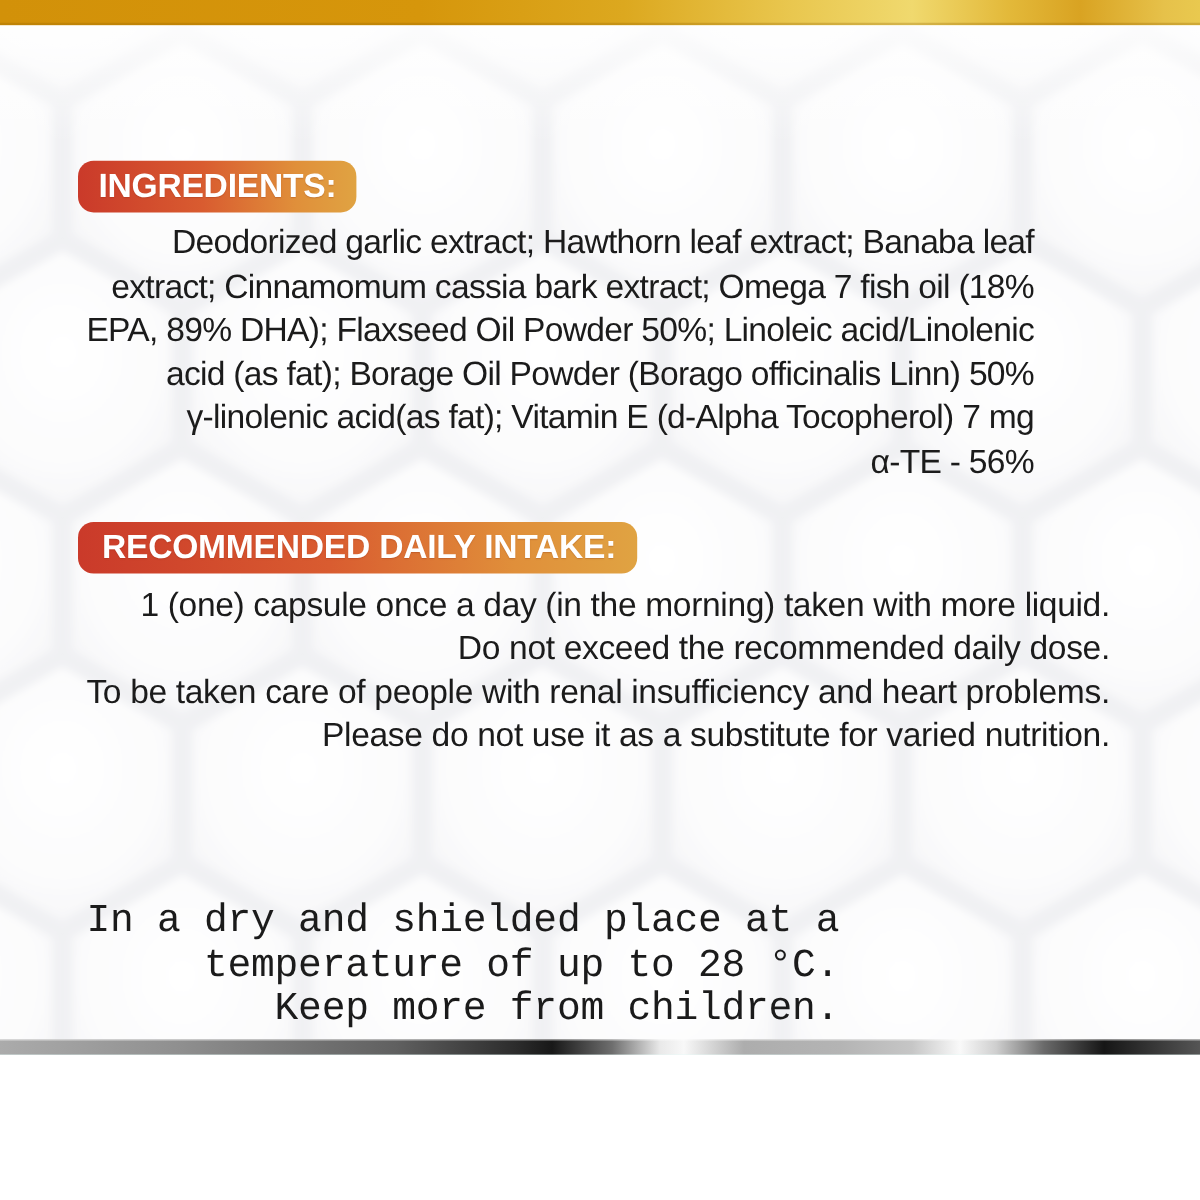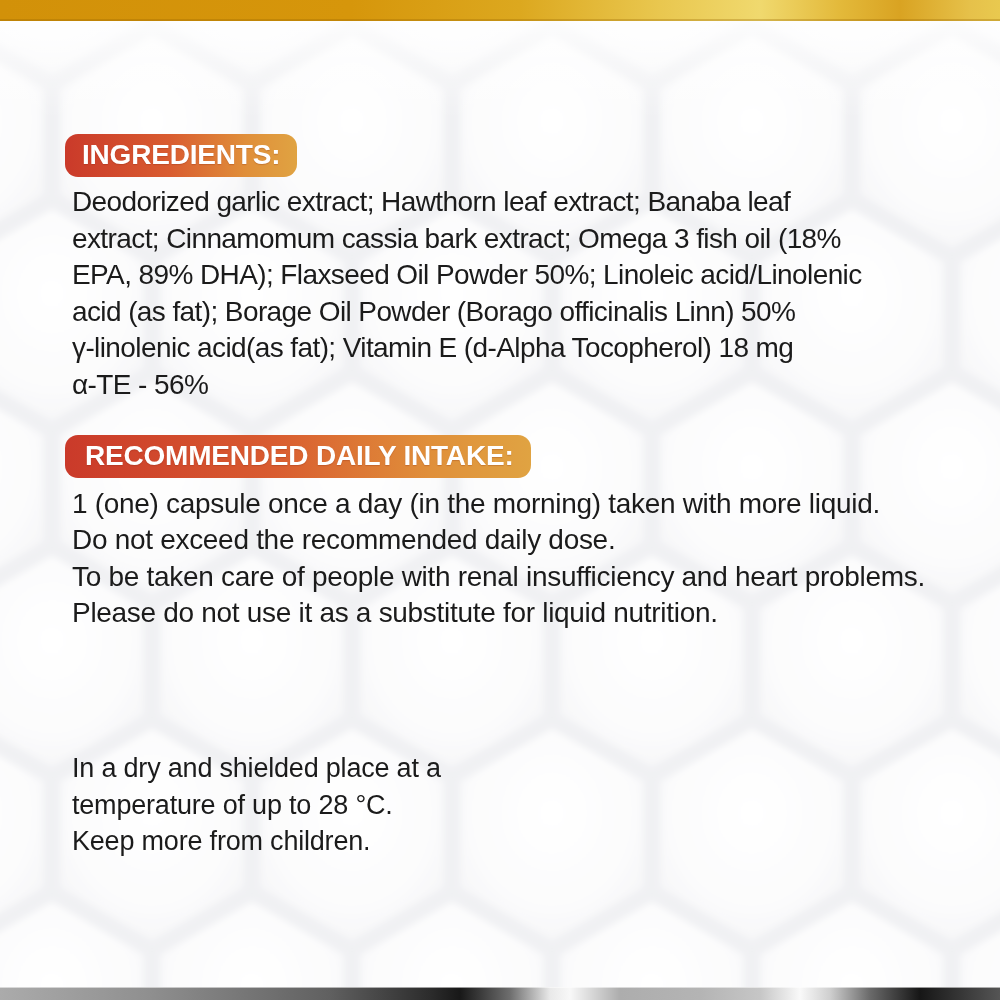--- a/index.html
+++ b/index.html
@@ -1,20 +1,20 @@
 <!DOCTYPE html>
 <html><head>
 <meta charset="utf-8">
 <style>
   * { margin: 0; padding: 0; box-sizing: border-box; }
   html, body { width: 1000px; height: 1000px; overflow: hidden; background: #ffffff; }
   .canvas {
     position: relative;
     width: 1000px;
-    height: 1000px;
+    height: 879px;
     overflow: hidden;
     background: #5eead4;
     font-family: "Liberation Sans", "DejaVu Sans", sans-serif;
   }
   .hexbg {
     position: absolute;
     left: 0; top: 0;
     width: 1000px; height: 1000px;
     z-index: 0;
     display: block;
@@ -50,24 +50,24 @@
     background: linear-gradient(90deg, #ca3a2a 0%, #d0472c 18%, #d95c30 45%, #e08f3a 78%, #e0a342 100%);
     color: #ffffff;
     font-weight: bold;
     font-size: 28px;
     line-height: 30px;
     letter-spacing: -0.2px;
     white-space: nowrap;
     text-shadow: 0 1px 1px rgba(120,30,10,0.25);
   }
   .para { position: absolute; color: #1b1b1b; }
-  .para .tl { white-space: nowrap; }
+  .para .tl { white-space: nowrap; text-align: right; }
   .para-ingredients { left: 72px; top: 184px; font-size: 28px; line-height: 36.6px; letter-spacing: -0.6px; }
   .para-intake      { left: 72px; top: 486px; font-size: 28px; line-height: 36.4px; letter-spacing: -0.3px; }
-  .para-storage     { left: 72px; top: 750px; font-size: 27px; line-height: 36.6px; letter-spacing: -0.2px; }
+  .para-storage     { left: 72px; top: 750px; font-size: 33px; line-height: 36.6px; letter-spacing: -0.2px; font-family: Liberation Mono, monospace; }
   .pill-ingredients { left: 65px; top: 134px; }
   .pill-intake      { left: 65px; top: 435px; padding-left: 20px; }
   .pill-storage     { left: 65px; top: 699px; }
 </style>
 </head>
 <body>
 
 <div class="canvas">
 
   <svg class="hexbg" viewBox="0 0 1000 1000" xmlns="http://www.w3.org/2000/svg" aria-hidden="true">
@@ -102,33 +102,33 @@
     <rect x="0" y="0" width="1000" height="120" fill="url(#topfade)"></rect>
   </svg>
 
   <div class="topbar"></div>
 
   <div class="content">
 
     <div class="pill pill-ingredients">INGREDIENTS:</div>
     <div class="para para-ingredients">
       <div class="tl">Deodorized garlic extract; Hawthorn leaf extract; Banaba leaf</div>
-      <div class="tl">extract; Cinnamomum cassia bark extract; Omega 3 fish oil (18%</div>
+      <div class="tl">extract; Cinnamomum cassia bark extract; Omega 7 fish oil (18%</div>
       <div class="tl">EPA, 89% DHA); Flaxseed Oil Powder 50%; Linoleic acid/Linolenic</div>
       <div class="tl">acid (as fat); Borage Oil Powder (Borago officinalis Linn) 50%</div>
-      <div class="tl">γ-linolenic acid(as fat); Vitamin E (d-Alpha Tocopherol) 18 mg</div>
+      <div class="tl">γ-linolenic acid(as fat); Vitamin E (d-Alpha Tocopherol) 7 mg</div>
       <div class="tl">α-TE - 56%</div>
     </div>
 
     <div class="pill pill-intake">RECOMMENDED DAILY INTAKE:</div>
     <div class="para para-intake">
       <div class="tl">1 (one) capsule once a day (in the morning) taken with more liquid.</div>
       <div class="tl">Do not exceed the recommended daily dose.</div>
       <div class="tl">To be taken care of people with renal insufficiency and heart problems.</div>
-      <div class="tl">Please do not use it as a substitute for liquid nutrition.</div>
+      <div class="tl">Please do not use it as a substitute for varied nutrition.</div>
     </div>
 
     <div class="para para-storage">
       <div class="tl">In a dry and shielded place at a</div>
       <div class="tl">temperature of up to 28 °C.</div>
       <div class="tl">Keep more from children.</div>
     </div>
 
   </div>
 

